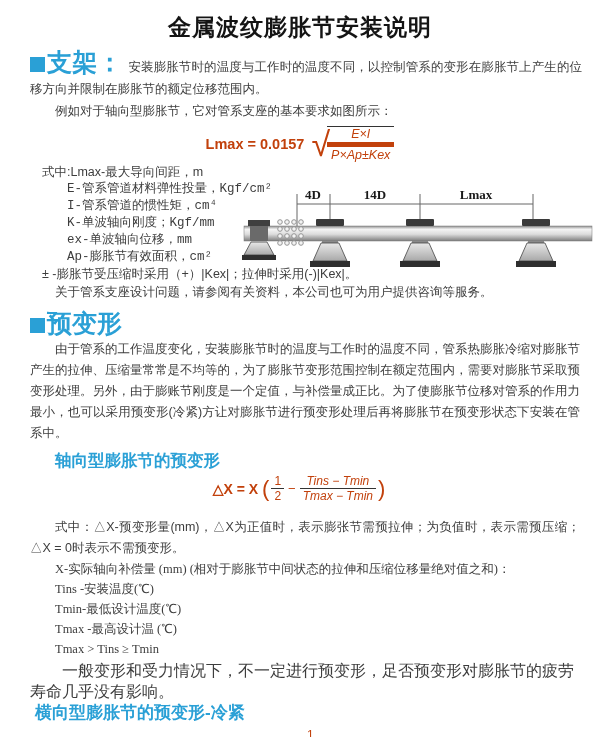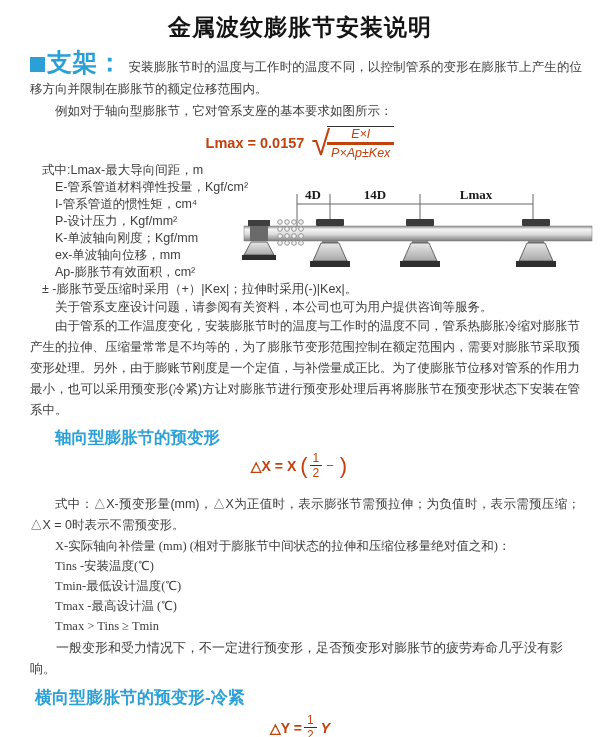--- a/index.html
+++ b/index.html
@@ -11,44 +11,44 @@
           vertical-align:-1px;margin-right:2px;}
   .sec-head-inline{color:#2aa0d6;font-size:25px;font-weight:bold;margin-right:6px;}
   .p1{margin:8px 18px 0 30px;font-size:12.5px;line-height:22px;text-align:justify;}
   .p-ex{margin:0 18px 0 30px;text-indent:2em;font-size:12.5px;line-height:22px;}
   .formula-row{display:flex;justify-content:center;align-items:center;margin:4px 0 2px;
                font-family:Liberation Sans, sans-serif;color:#c2410c;}
   .f-lhs{font-weight:bold;font-size:14.5px;margin-right:7px;}
   .sqrt{font-size:34px;font-weight:300;line-height:30px;margin-right:-3px;}
   .radicand{display:inline-block;border-top:1.4px solid #333;font-size:12.5px;
             font-style:italic;text-align:center;}
-  .radicand .num{display:block;border-bottom:3px solid #c2410c;padding:0 8px 1px;}
+  .radicand .num{display:block;border-bottom:5px solid #c2410c;padding:0 8px 1px;}
   .radicand .den{display:block;padding:1px 4px 0;}
   .defs{margin:2px 0 0 42px;font-size:12.5px;line-height:17px;}
-  .defs .d-sub{margin-left:13px;}
+  .defs .d-sub{margin-left:25px;font-family:Liberation Mono, monospace;}
   .note1{margin:1px 0 0 55px;font-size:12.5px;line-height:17px;}
   .diagram{position:absolute;left:240px;top:186px;}
   .sec2-head{margin:10px 0 0 30px;line-height:24px;}
   .p2{margin:0 20px 0 30px;font-size:12.5px;line-height:21px;text-indent:2em;
       text-align:justify;}
   .sub-head{color:#2aa0d6;font-size:16.5px;font-weight:bold;}
   .sh1{margin:6px 0 0 55px;line-height:20px;}
   .sh2{margin:0 0 0 35px;line-height:22px;font-size:17px;}
   .frac{display:inline-block;text-align:center;font-size:12px;vertical-align:middle;}
   .frac .num{display:block;border-bottom:1px solid #333;padding:0 3px;}
   .frac .den{display:block;padding:0 3px;}
   .frac.it{font-style:italic;}
   .f2-lhs{font-weight:bold;font-size:14px;margin-right:2px;}
   .paren{font-size:22px;font-weight:400;margin:0 2px;line-height:22px;}
   .f-min{margin:0 4px;font-size:13px;}
   .f2-rhs{font-weight:bold;font-size:14px;font-style:italic;margin-left:4px;}
   .p3{margin:4px 20px 0 30px;font-size:12.5px;line-height:21px;text-indent:2em;
       text-align:justify;}
   .tlist{margin-left:55px;font-size:12.5px;line-height:20px;font-family:Liberation Serif, serif;}
-  .note2{margin:1px 20px 8px 30px;text-indent:2em;font-size:13px;line-height:21px;}
+  .note2{margin:1px 20px 0 30px;text-indent:2em;font-size:16px;line-height:21px;}
   .f2{margin:4px 0 14px;}
   .f3{margin:4px 0 2px;}
   svg text{font-family:"Liberation Serif",serif;font-weight:bold;font-size:13px;fill:#1a1a1a;}
 </style>
 </head>
 <body>
 
 <div class="page">
 
   <h1 class="title">金属波纹膨胀节安装说明</h1>
@@ -62,21 +62,20 @@
     <span class="radicand">
       <span class="num">E×I</span>
       <span class="den">P×Ap±Kex</span>
     </span>
   </div>
 
   <div class="defs">
     <div>式中:Lmax-最大导向间距，m</div>
     <div class="d-sub">E-管系管道材料弹性投量，Kgf/cm²</div>
     <div class="d-sub">I-管系管道的惯性矩，cm⁴</div>
-    <div class="d-sub">P-设计压力，Kgf/mm²</div>
     <div class="d-sub">K-单波轴向刚度；Kgf/mm</div>
     <div class="d-sub">ex-单波轴向位移，mm</div>
     <div class="d-sub">Ap-膨胀节有效面积，cm²</div>
     <div>± -膨胀节受压缩时采用（+）|Kex|；拉伸时采用(-)|Kex|。</div>
   </div>
   <div class="note1">关于管系支座设计问题，请参阅有关资料，本公司也可为用户提供咨询等服务。</div>
 
   <svg class="diagram" width="356" height="96" viewBox="0 0 356 96">
     <defs>
       <linearGradient id="pipeGrad" x1="0" y1="0" x2="0" y2="1">
@@ -143,31 +142,36 @@
       <rect x="160" y="75" width="40" height="6" fill="#2e2e2e"></rect>
     </g>
     <g>
       <rect x="282" y="33" width="28" height="7" rx="1" fill="#3a3a3a"></rect>
       <rect x="288" y="55" width="16" height="5" fill="#8a8a8a"></rect>
       <polygon points="279,75 313,75 305,57 287,57" fill="url(#pedGrad)" stroke="#444" stroke-width="0.8"></polygon>
       <rect x="276" y="75" width="40" height="6" fill="#2e2e2e"></rect>
     </g>
   </svg>
 
+  <div class="sec2-head"><span class="marker"></span><span class="sec-head-inline">预变形</span></div>
   <p class="p2">由于管系的工作温度变化，安装膨胀节时的温度与工作时的温度不同，管系热膨胀冷缩对膨胀节产生的拉伸、压缩量常常是不均等的，为了膨胀节变形范围控制在额定范围内，需要对膨胀节采取预变形处理。另外，由于膨账节刚度是一个定值，与补偿量成正比。为了使膨胀节位移对管系的作用力最小，也可以采用预变形(冷紧)方让对膨胀节进行预变形处理后再将膨胀节在预变形状态下安装在管系中。</p>
 
   <div class="sub-head sh1">轴向型膨胀节的预变形</div>
   <div class="formula-row f2">
     <span class="f2-lhs">△X = X</span>
     <span class="paren">(</span>
     <span class="frac">
       <span class="num">1</span>
       <span class="den">2</span>
     </span>
     <span class="f-min">−</span>
+    <span class="frac it">
+      <span class="num">Tins − Tmin</span>
+      <span class="den">Tmax − Tmin</span>
+    </span>
     <span class="paren">)</span>
   </div>
   <p class="p3">式中：△X-预变形量(mm)，△X为正值时，表示膨张节需预拉伸；为负值时，表示需预压缩；△X = 0时表示不需预变形。</p>
   <div class="tlist">X-实际轴向补偿量 (mm) (相对于膨胀节中间状态的拉伸和压缩位移量绝对值之和)：</div>
   <div class="tlist">
     <div>Tins -安装温度(℃)</div>
     <div>Tmin-最低设计温度(℃)</div>
     <div>Tmax -最高设计温 (℃)</div>
     <div>Tmax &gt; Tins ≥ Tmin</div>
   </div>

